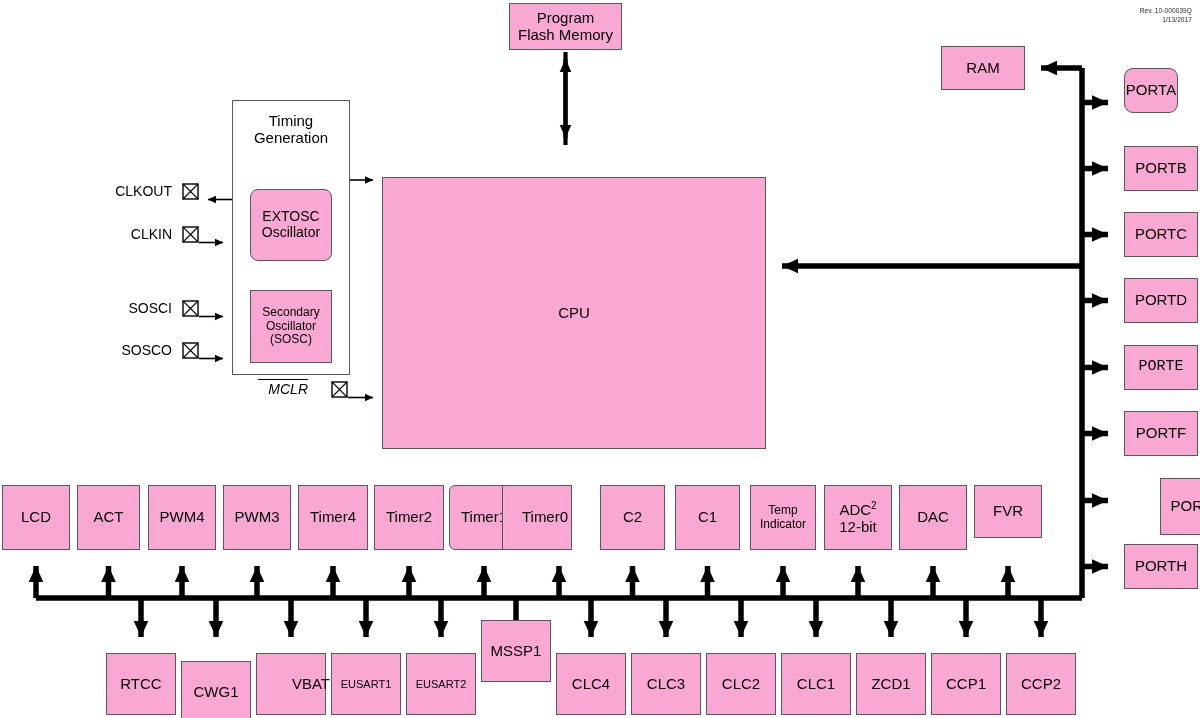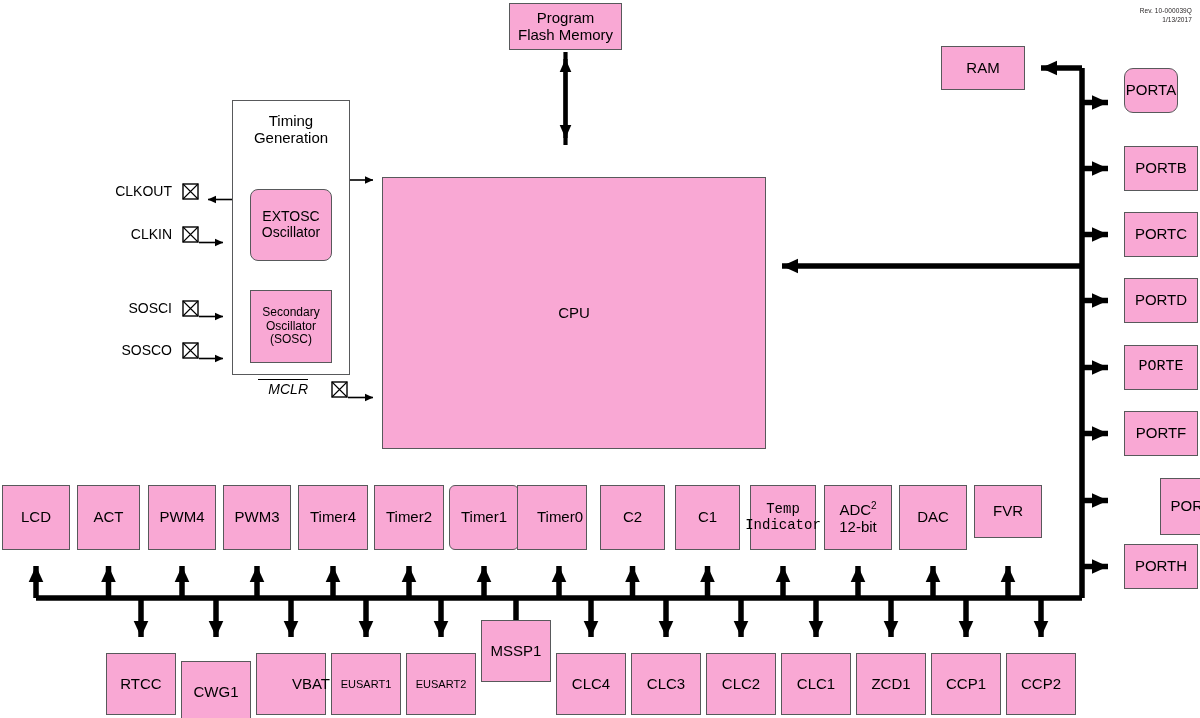--- a/index.html
+++ b/index.html
@@ -9,21 +9,21 @@
   #wire-layer{position:absolute;left:0;top:0;width:1200px;height:718px;pointer-events:none;}
 
   .blk{position:absolute;box-sizing:border-box;border:1.4px solid #58595b;
        background:#f9a8d4;display:flex;align-items:center;justify-content:center;
        text-align:center;line-height:1.12;}
   .blk.thin{border-width:1.2px;}
   .blk .t{display:block;padding:0 2px;}
 
   .fs15{font-size:15px;}
   .fs14{font-size:14px;border-radius:8px;}
-  .fs13{font-size:14px;font-family:Liberation Mono, monospace;}
+  .fs13{font-size:12px;}
   .fs12{font-size:12px;}
   .fs11{font-size:11px;}
 
   .pinlabel{position:absolute;font-size:14px;text-align:right;white-space:nowrap;}
   .pinsym{position:absolute;width:17px;height:17px;}
 
   .overbar{position:absolute;white-space:nowrap;font-size:14px;font-style:italic;}
   .overbar .bar{display:block;border-top:1.5px solid #000;height:0;margin-bottom:1px;}
 
   #rev{position:absolute;right:8px;top:6px;font-size:6.5px;text-align:right;
@@ -213,21 +213,21 @@
       <div class="blk fs15" style="left: 374px; top: 485px; width: 70px; height: 65px;">
         <span class="t">
           <div>Timer2</div>
         </span>
       </div>
       <div class="blk fs15" style="left: 449px; top: 485px; width: 70px; height: 65px; border-radius: 6px;">
         <span class="t">
           <div>Timer1</div>
         </span>
       </div>
-      <div class="blk fs15" style="left: 517px; top: 485px; width: 70px; height: 65px; padding-left: 16px;">
+      <div class="blk fs15" style="left: 502px; top: 485px; width: 70px; height: 65px; padding-left: 16px;">
         <span class="t">
           <div>Timer0</div>
         </span>
       </div>
       <div class="blk fs15" style="left: 600px; top: 485px; width: 65px; height: 65px;">
         <span class="t">
           <div>C2</div>
         </span>
       </div>
       <div class="blk fs15" style="left: 675px; top: 485px; width: 65px; height: 65px;">

